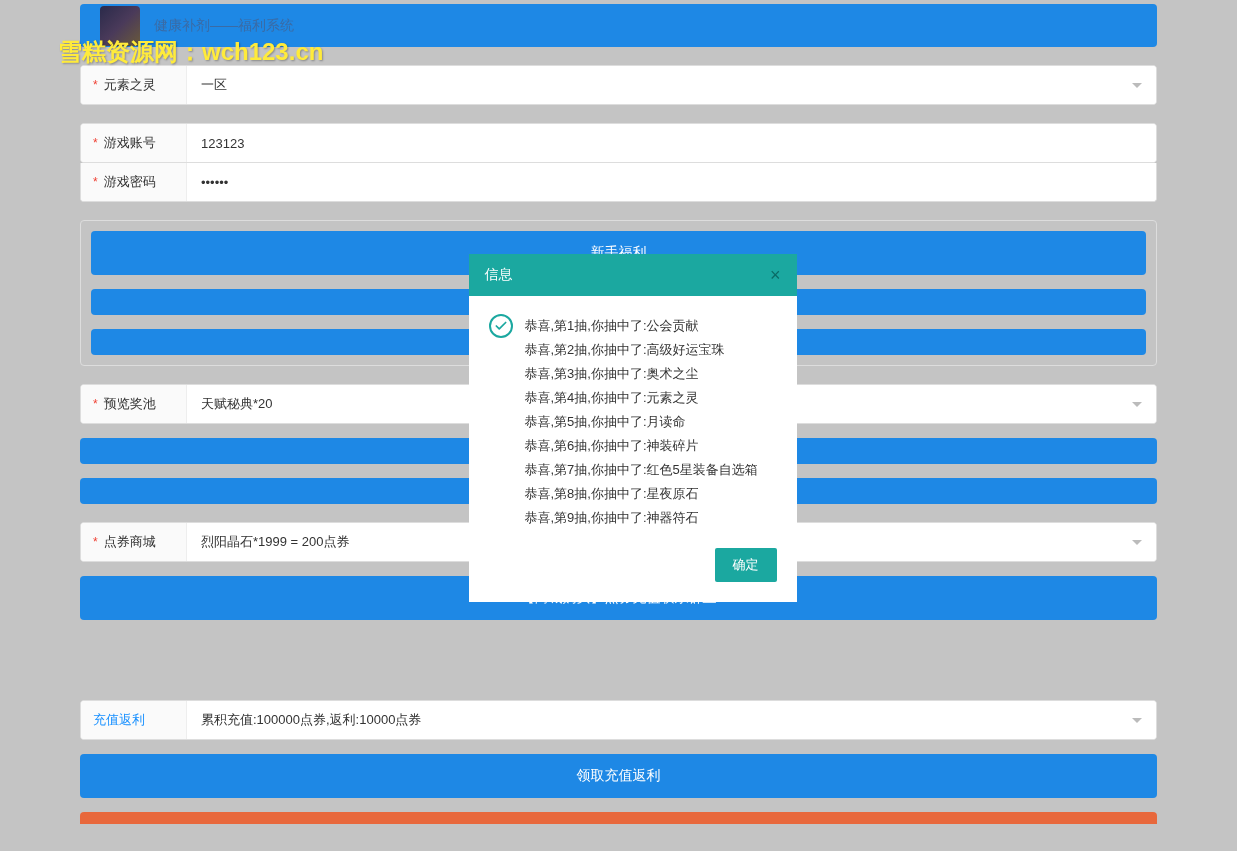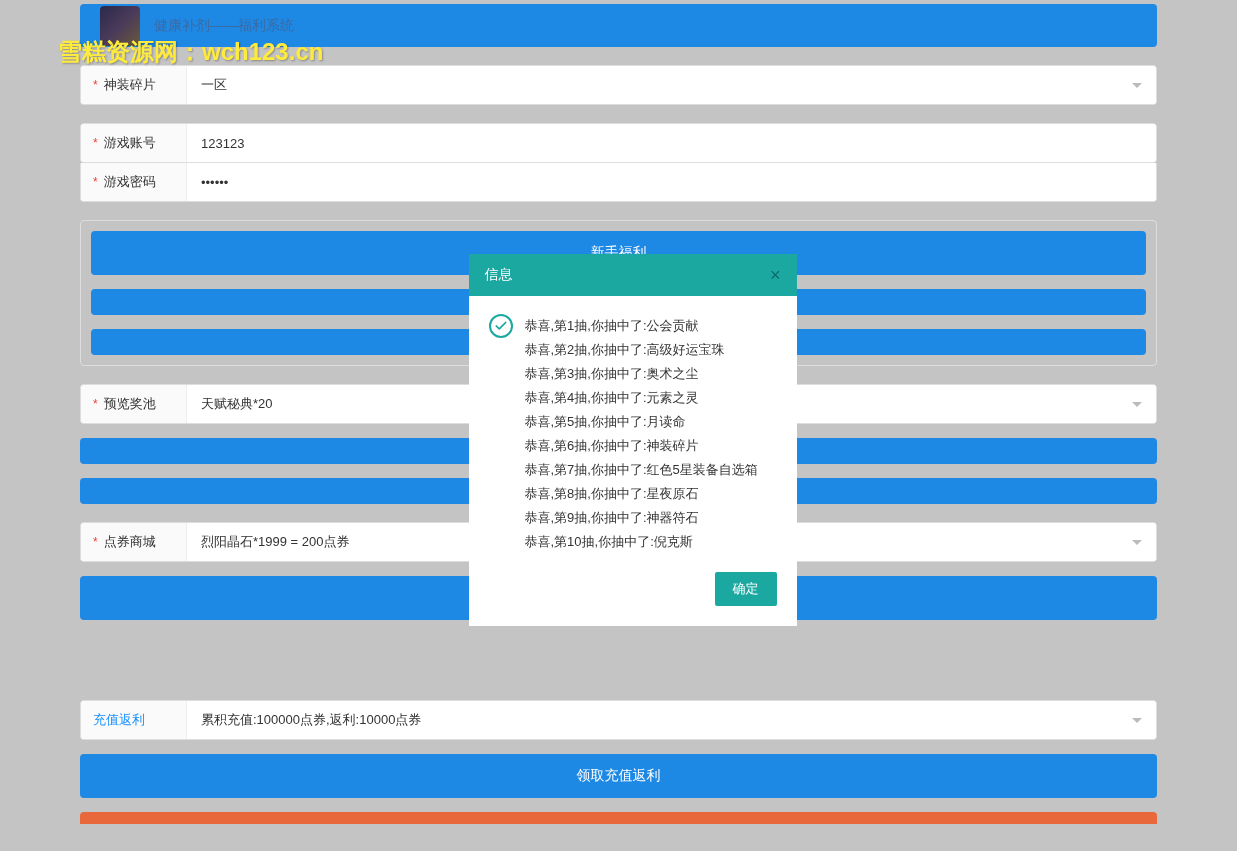--- a/index.html
+++ b/index.html
@@ -208,21 +208,21 @@
 
 <div class="container">
   <div class="header-bar">
     <div class="header-logo"></div>
     <div class="header-title">健康补剂——福利系统</div>
   </div>
 
   <div class="form-row">
     <div class="form-label">
         <span class="star">*</span>
-        <span>神装碎片</span>
+        <span>元素之灵</span>
       </div>
     <div class="form-input">
       <span>一区</span>
       <span class="dropdown-arrow"></span>
     </div>
   </div>
 
   <div class="form-row">
     <div class="form-label">
         <span class="star">*</span>
@@ -304,20 +304,19 @@
       <div class="modal-lines" id="modal-lines">
           <div>恭喜,第1抽,你抽中了:公会贡献</div>
           <div>恭喜,第2抽,你抽中了:高级好运宝珠</div>
           <div>恭喜,第3抽,你抽中了:奥术之尘</div>
           <div>恭喜,第4抽,你抽中了:元素之灵</div>
           <div>恭喜,第5抽,你抽中了:月读命</div>
           <div>恭喜,第6抽,你抽中了:神装碎片</div>
           <div>恭喜,第7抽,你抽中了:红色5星装备自选箱</div>
           <div>恭喜,第8抽,你抽中了:星夜原石</div>
           <div>恭喜,第9抽,你抽中了:神器符石</div>
-          <div>恭喜,第10抽,你抽中了:倪克斯</div>
         </div>
     </div>
     <div class="modal-footer">
       <div class="modal-confirm">确定</div>
     </div>
   </div>
 </div>
 
 </body></html>

